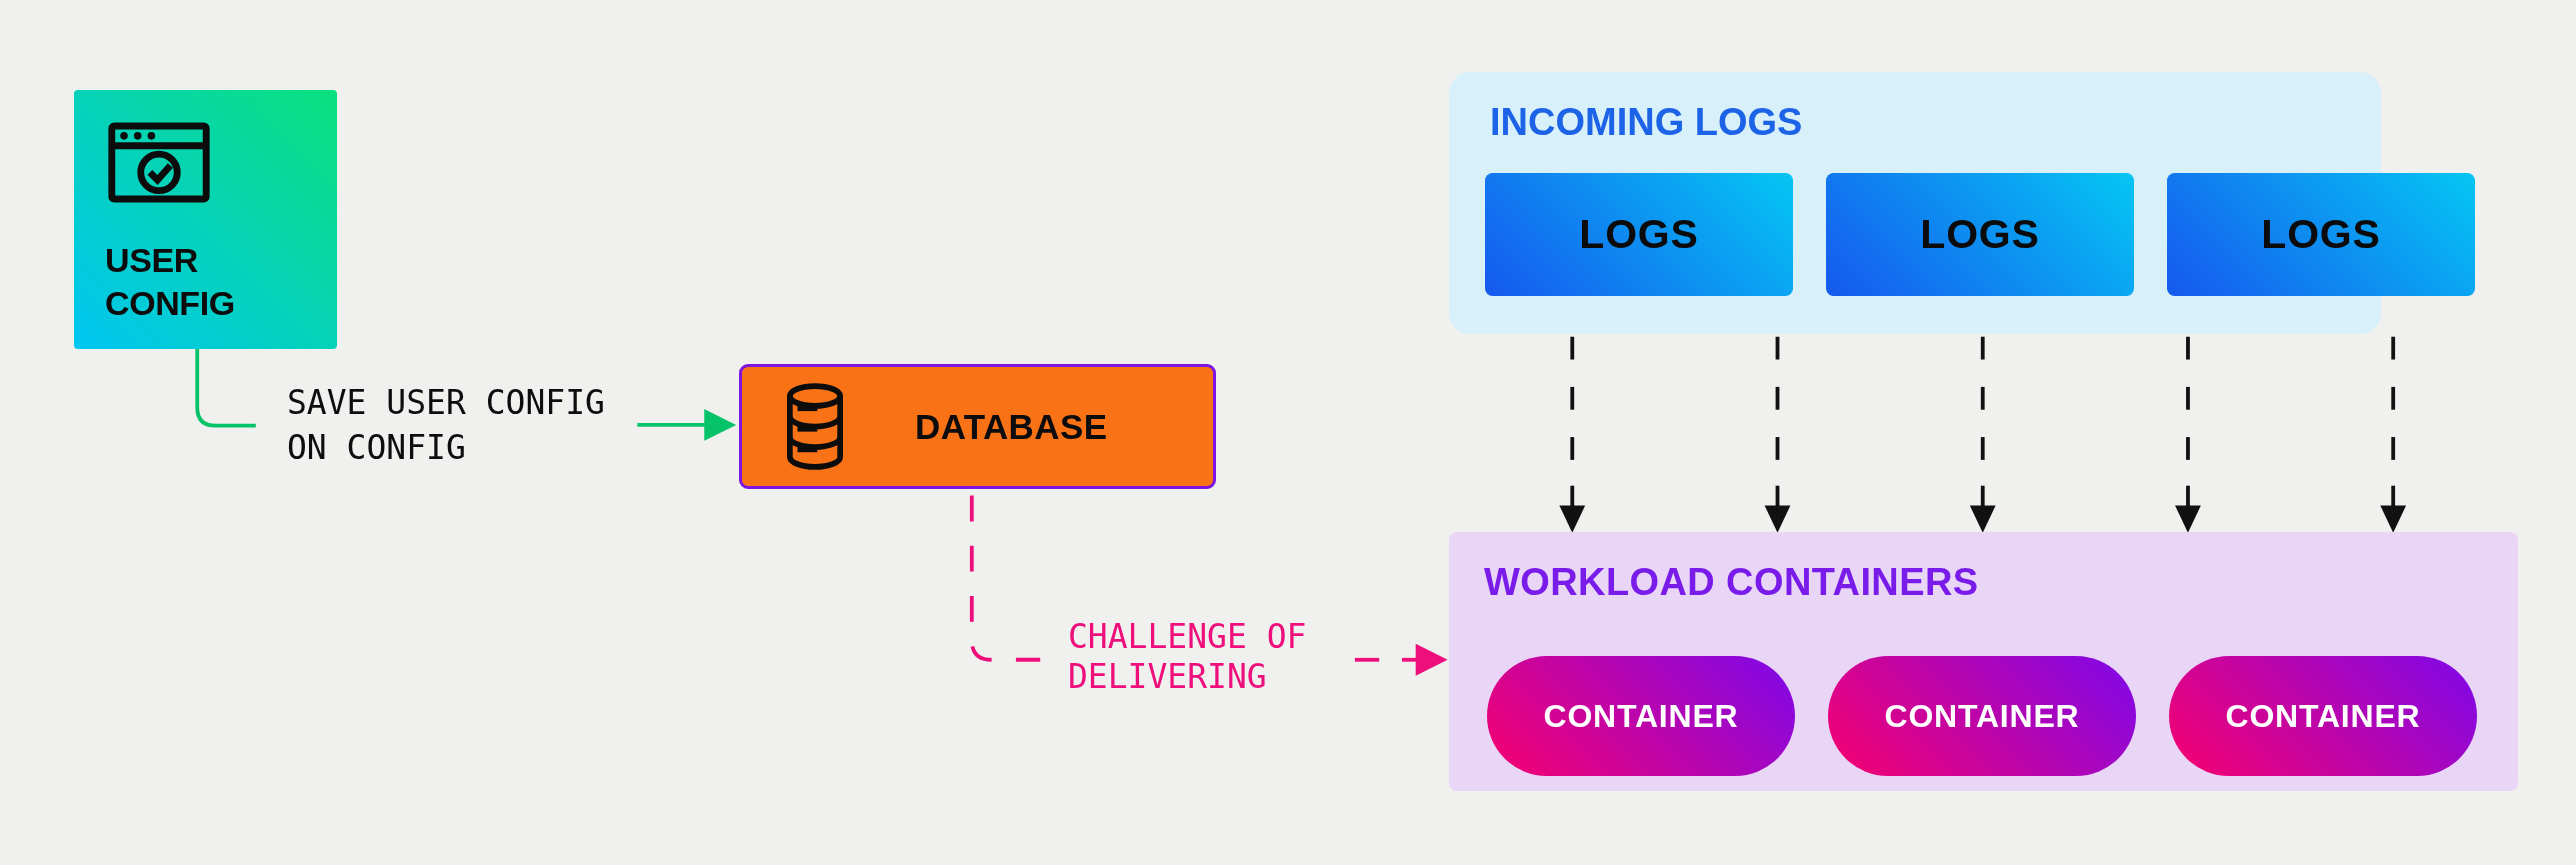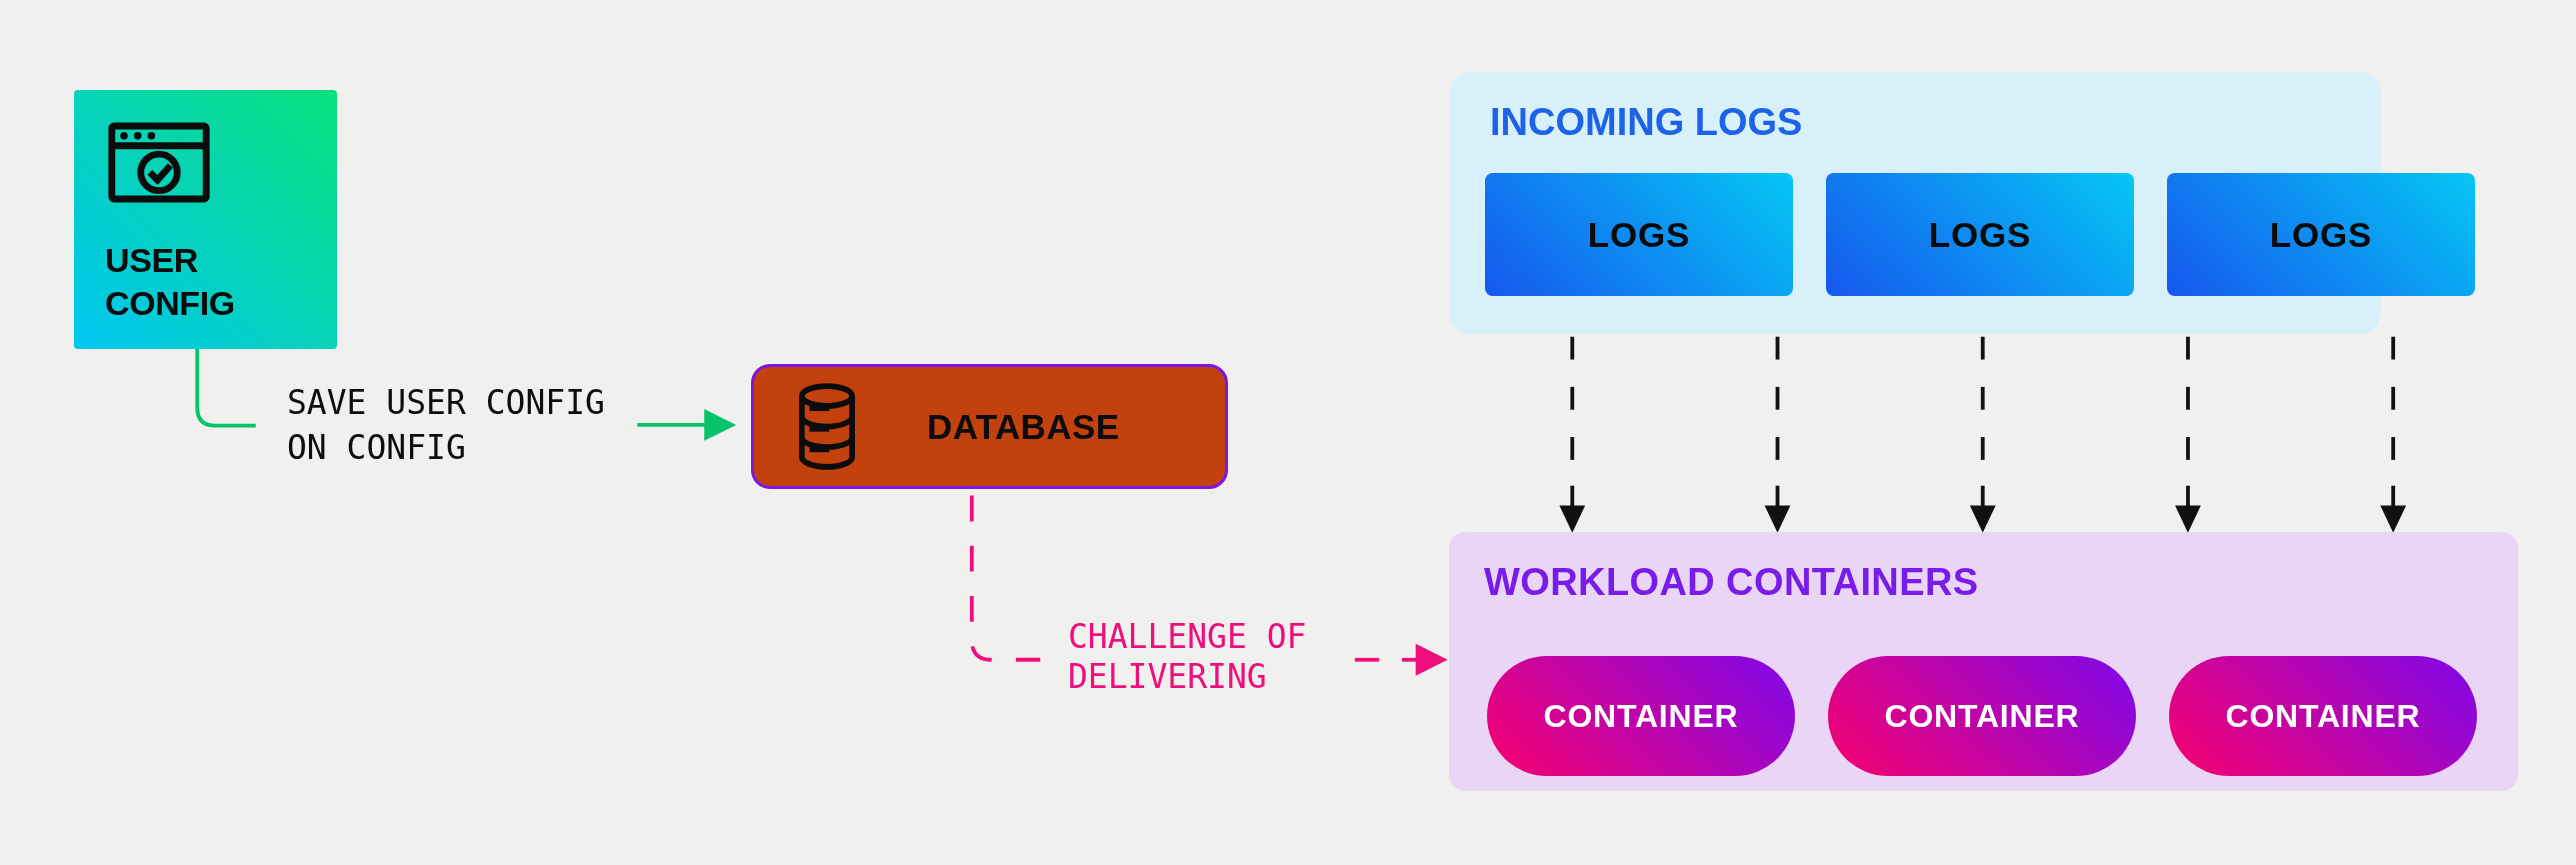--- a/index.html
+++ b/index.html
@@ -16,36 +16,36 @@
   .uc-label{position:absolute;left:31px;top:149px;font-size:34px;font-weight:bold;line-height:43px;
             color:#0c0c0c;letter-spacing:-0.4px;}
 
   
   .mono{font-family:"DejaVu Sans Mono","Liberation Mono",monospace;font-weight:400;}
   .save-label{position:absolute;left:287px;top:380px;font-size:33px;line-height:45px;color:#0d0d0d;}
   .challenge-label{position:absolute;left:1068px;top:617px;font-size:33px;line-height:40px;color:#ee0e7c;}
 
   
   .db-box{position:absolute;left:739px;top:364px;width:477px;height:125px;box-sizing:border-box;
-          background:#c2410c;border:3.8px solid #7e16e2;border-radius:19px;
-          display:flex;align-items:center;margin-left:12px;}
+          background:#f97316;border:3.8px solid #7e16e2;border-radius:9px;
+          display:flex;align-items:center;}
   .db-icon{margin-left:41px;flex:0 0 auto;}
   .db-label{margin-left:68px;font-size:35px;font-weight:bold;color:#0c0c0c;letter-spacing:0.4px;}
 
   
   .logs-panel{position:absolute;left:1449px;top:72px;width:932px;height:262px;border-radius:21px;
               background:#d7f0fa;}
   .logs-title{position:absolute;left:41px;top:29px;font-size:38px;font-weight:bold;color:#1d63e8;}
   .logs-row{position:absolute;left:36px;top:101px;display:flex;gap:33px;}
   .log-box{width:308px;height:123px;border-radius:7.6px;display:flex;align-items:center;justify-content:center;
            background:linear-gradient(45deg,#1658ee 0%,#05c6f4 100%);
-           font-size:35px;font-weight:bold;color:#0b0b0b;letter-spacing:0.8px;}
+           font-size:41px;font-weight:bold;color:#0b0b0b;letter-spacing:0.8px;}
 
   
-  .work-panel{position:absolute;left:1449px;top:532px;width:1069px;height:259px;border-radius:16px;
+  .work-panel{position:absolute;left:1449px;top:532px;width:1069px;height:259px;border-radius:8px;
               background:#e9d6f7;}
   .work-title{position:absolute;left:35px;top:29px;font-size:38px;font-weight:bold;color:#7a1ce9;letter-spacing:0.4px;}
   .pill-row{position:absolute;left:38px;top:100px;display:flex;gap:33px;}
   .pill{width:308px;height:120px;border-radius:60px;display:flex;align-items:center;justify-content:center;
         background:linear-gradient(45deg,#f8016d 0%,#7d08ea 100%);
         font-size:32px;font-weight:bold;color:#ffffff;letter-spacing:0.8px;margin-top:24px;}
 </style>
 </head>
 <body>
 

